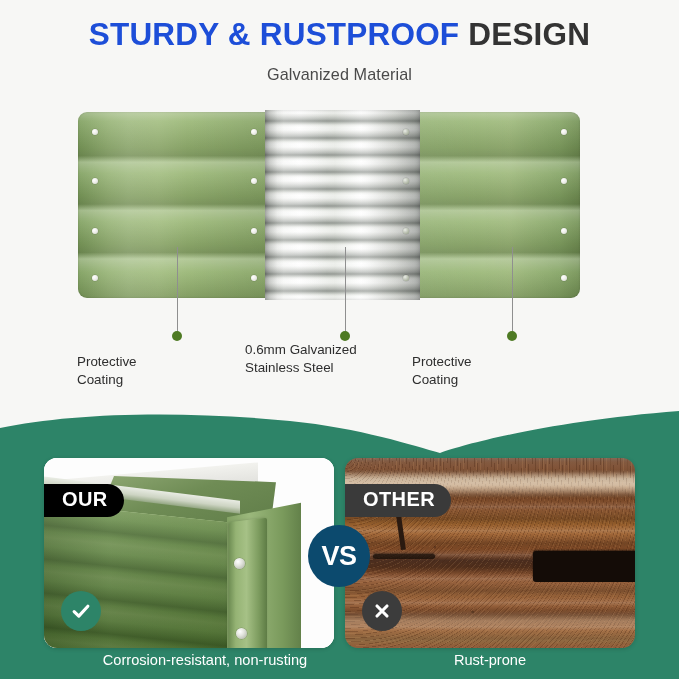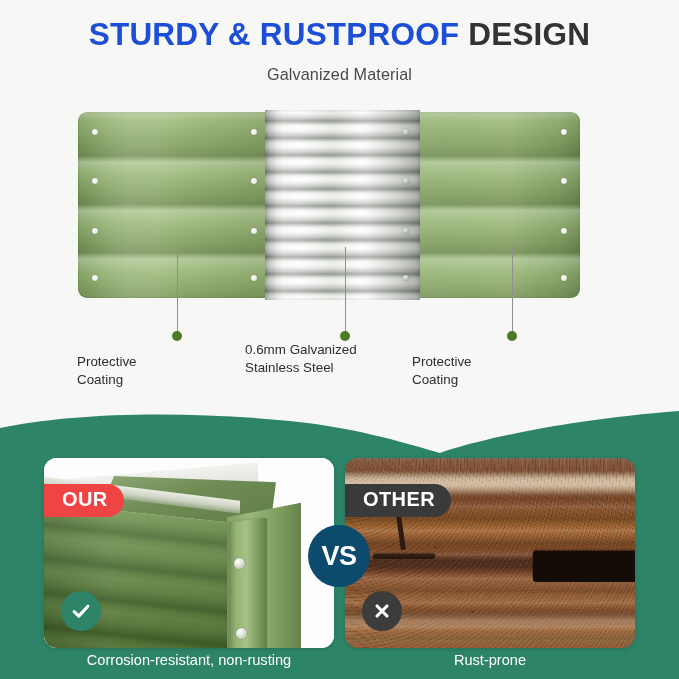--- a/index.html
+++ b/index.html
@@ -253,21 +253,21 @@
   }
 
   
   .badge{
     position:absolute;left:0;top:26px;
     padding:4px 16px 5px 18px;
     border-top-right-radius:18px;border-bottom-right-radius:18px;
     color:#ffffff;font-weight:bold;font-size:20px;letter-spacing:.4px;
     z-index:8;line-height:1.18;
   }
-  .badge-our{background:#ef4444;}
+  .badge-our{background:#000000;}
   .badge-other{background:#3a3a3a;}
 
   .mark{
     position:absolute;left:17px;bottom:17px;
     width:40px;height:40px;border-radius:50%;
     display:flex;align-items:center;justify-content:center;
     z-index:8;
   }
   .mark-ok{background:#2d8468;}
   .mark-no{background:#3c3c3c;}
@@ -281,21 +281,21 @@
     color:#ffffff;font-weight:bold;font-size:27px;letter-spacing:-.5px;
     z-index:10;
   }
 
   
   .caption{
     position:absolute;top:652px;
     color:#ffffff;font-size:14.6px;text-align:center;
     z-index:7;white-space:nowrap;line-height:1.2;
   }
-  .caption-our{left:44px;width:290px;}
+  .caption-our{left:60px;width:290px;}
   .caption-other{left:345px;width:290px;}
 </style>
 </head>
 <body>
 
 <div id="page">
 
   <div class="header">
     <h1 class="title">
       <span class="t-green">STURDY &amp; RUSTPROOF</span>

